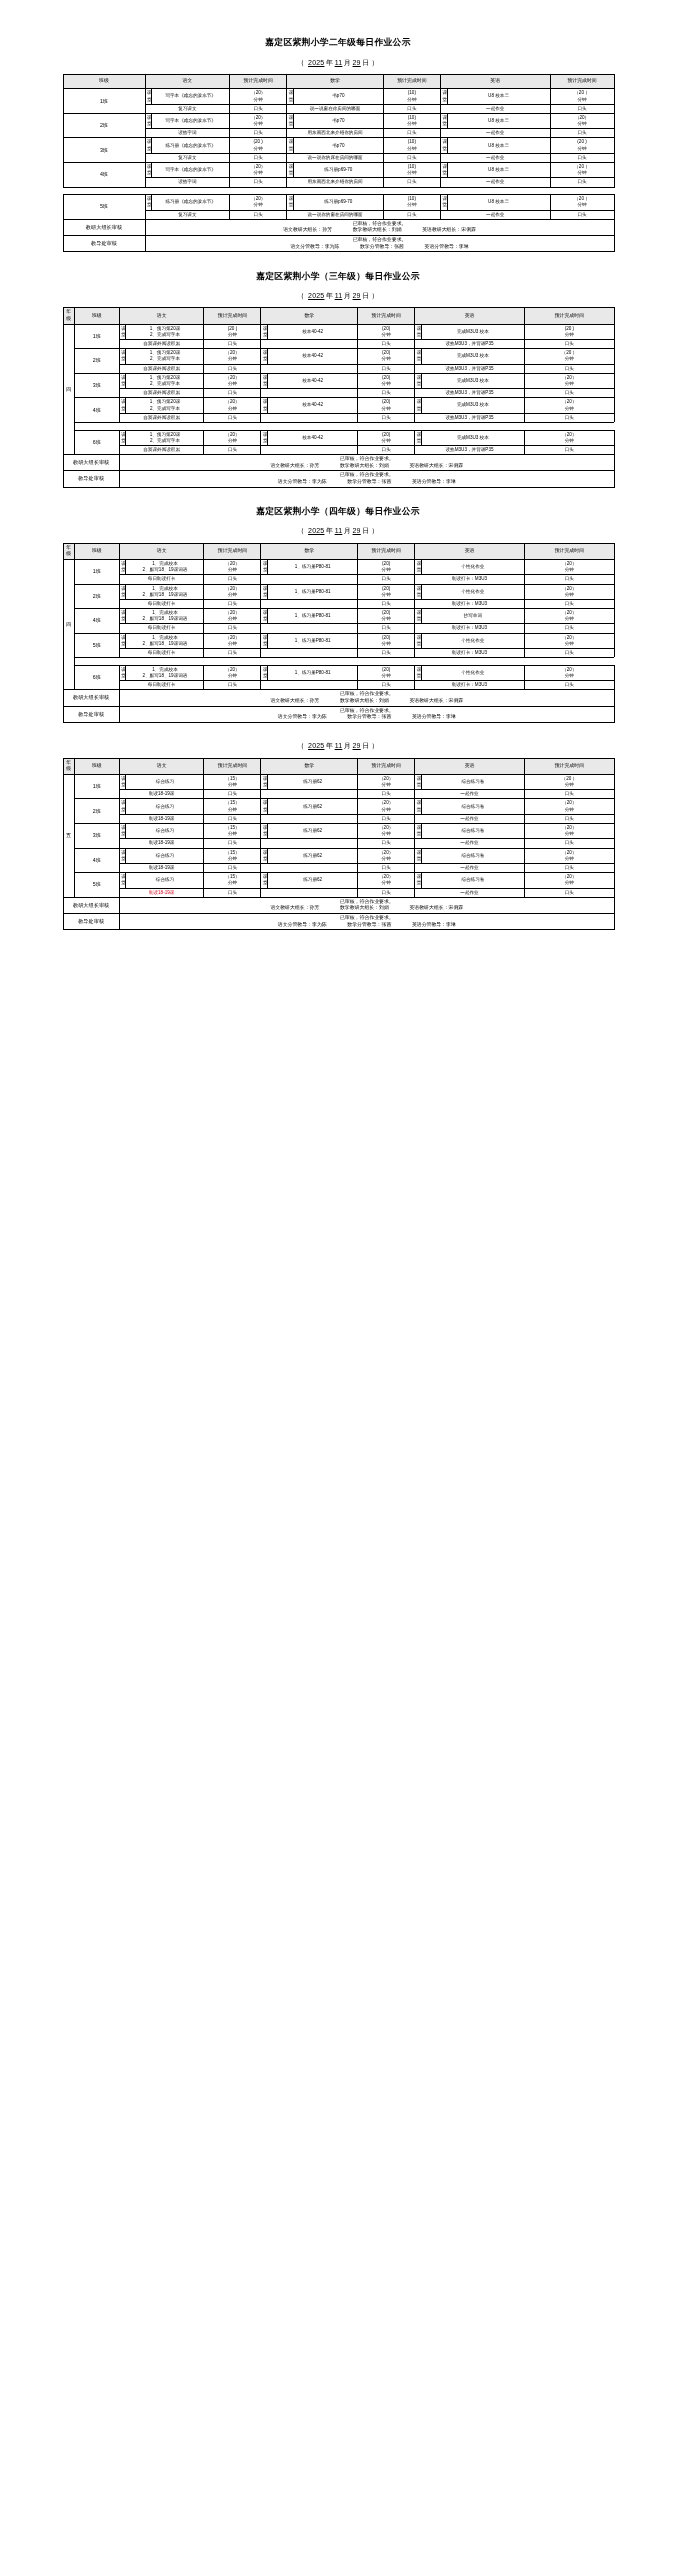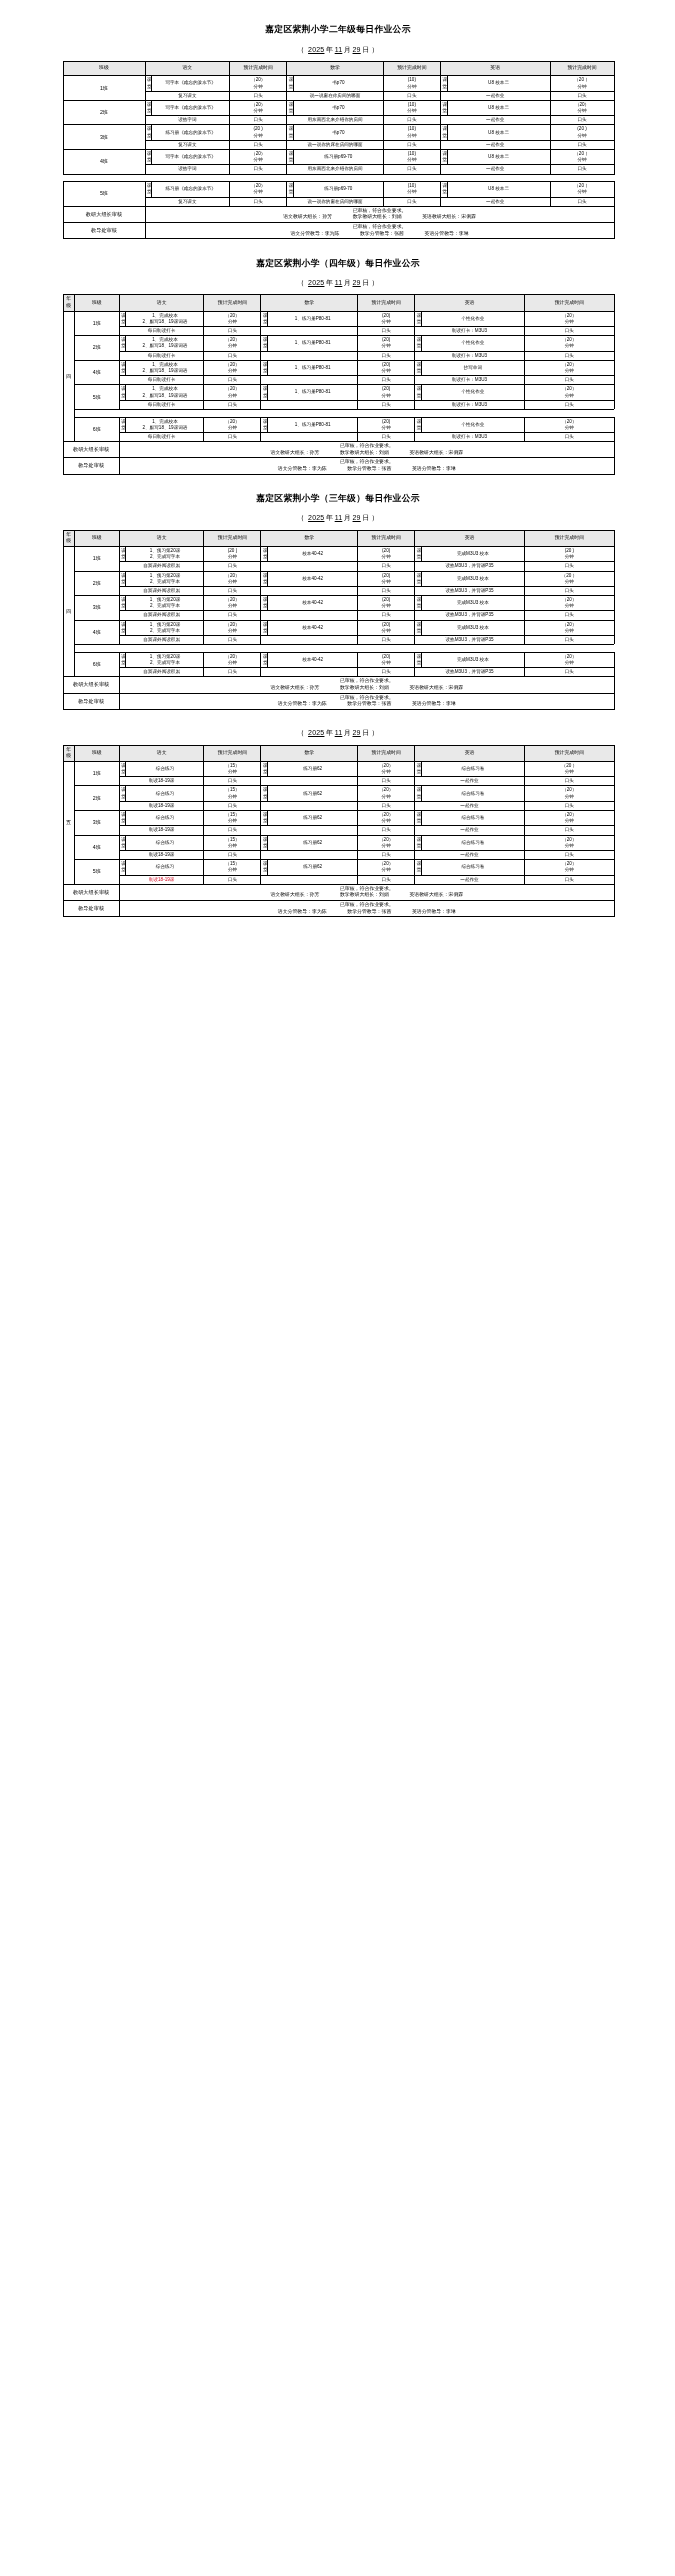--- a/index.html
+++ b/index.html
@@ -3,21 +3,21 @@
 <meta charset="utf-8">
 <style>
   html,body{margin:0;padding:0;}
   body{
     width:676px;
     background:#ffffff;
     font-family:"Liberation Sans","DejaVu Sans",sans-serif;
     color:#000;
     -webkit-font-smoothing:none;
   }
-  .page{width:676px;padding-top:12px;box-sizing:border-box;}
+  .page{width:676px;padding-top:25px;box-sizing:border-box;}
   .sheet{margin:0 auto 17.5px auto;width:551px;}
   .doc-title{
     text-align:center;
     font-size:8.8px;
     font-weight:bold;
     letter-spacing:0.3px;
     margin:11.3px 0 7.2px 0;
     line-height:1.5;
   }
   .doc-date{
@@ -249,20 +249,201 @@
               <td class="approve-label" colspan="1"><span>教导处审核</span></td>
               <td class="approve-body" colspan="9">
                 <div>已审核，符合作业要求。</div>
                 <div class="approve-names"><span>语文分管教导：李为陈</span><span class="sp"> </span><span>数学分管教导：张茜</span><span class="sp"> </span><span>英语分管教导：李琳</span></div>
               </td>
             </tr>
           </tbody>
         </table>
       </div>
       <div class="sheet">
+        <div class="doc-title">嘉定区紫荆小学（三年级）每日作业公示</div>
+        <div class="doc-date"><span>（ </span><span class="u">2025</span><span>年</span><span class="u">11</span><span>月</span><span class="u">29</span><span>日 ）</span></div>
+        <table class="hw">
+          <colgroup>
+            <col style="width: 11.3px;">
+            <col style="width: 45px;">
+            <col style="width: 6.7px;">
+            <col style="width: 78px;">
+            <col style="width: 57px;">
+            <col style="width: 6.7px;">
+            <col style="width: 90px;">
+            <col style="width: 57px;">
+            <col style="width: 6.7px;">
+            <col style="width: 103px;">
+            <col style="width: 90px;">
+          </colgroup>
+          <thead>
+            <tr>
+              <th>年级</th>
+              <th>班级</th>
+              <th colspan="2">语文</th>
+              <th>预计完成时间</th>
+              <th colspan="2">数学</th>
+              <th>预计完成时间</th>
+              <th colspan="2">英语</th>
+              <th>预计完成时间</th>
+            </tr>
+          </thead>
+          <tbody>
+            <tr>
+              <td class="grade" rowspan="11"><span>四</span></td>
+              <td class="cls" rowspan="2"><span>1班</span></td>
+              <td class="mode"><span>课堂</span></td>
+              <td class="task"><span class="tw">1、预习第20课
+2、完成写字本</span></td>
+              <td class="time"><span class="tw">(20 )
+分钟</span></td>
+              <td class="mode"><span>课堂</span></td>
+              <td class="task"><span class="tw">校本40-42</span></td>
+              <td class="time"><span class="tw">(20)
+分钟</span></td>
+              <td class="mode"><span>课堂</span></td>
+              <td class="task"><span class="tw">完成M3U3 校本</span></td>
+              <td class="time"><span class="tw">(20 )
+分钟</span></td>
+            </tr>
+            <tr>
+              <td class="task" colspan="2"><span class="tw">自我课外阅读积累</span></td>
+              <td class="time"><span class="tw">口头</span></td>
+              <td class="task" colspan="2"><span class="tw"></span></td>
+              <td class="time"><span class="tw">口头</span></td>
+              <td class="task" colspan="2"><span class="tw">读熟M3U3，并背诵P35</span></td>
+              <td class="time"><span class="tw">口头</span></td>
+            </tr>
+            <tr>
+              <td class="cls" rowspan="2"><span>2班</span></td>
+              <td class="mode"><span>课堂</span></td>
+              <td class="task"><span class="tw">1、预习第20课
+2、完成写字本</span></td>
+              <td class="time"><span class="tw">（20）
+分钟</span></td>
+              <td class="mode"><span>课堂</span></td>
+              <td class="task"><span class="tw">校本40-42</span></td>
+              <td class="time"><span class="tw">(20)
+分钟</span></td>
+              <td class="mode"><span>课堂</span></td>
+              <td class="task"><span class="tw">完成M3U3 校本</span></td>
+              <td class="time"><span class="tw">（20 ）
+分钟</span></td>
+            </tr>
+            <tr>
+              <td class="task" colspan="2"><span class="tw">自我课外阅读积累</span></td>
+              <td class="time"><span class="tw">口头</span></td>
+              <td class="task" colspan="2"><span class="tw"></span></td>
+              <td class="time"><span class="tw">口头</span></td>
+              <td class="task" colspan="2"><span class="tw">读熟M3U3，并背诵P35</span></td>
+              <td class="time"><span class="tw">口头</span></td>
+            </tr>
+            <tr>
+              <td class="cls" rowspan="2"><span>3班</span></td>
+              <td class="mode"><span>课堂</span></td>
+              <td class="task"><span class="tw">1、预习第20课
+2、完成写字本</span></td>
+              <td class="time"><span class="tw">（20）
+分钟</span></td>
+              <td class="mode"><span>课堂</span></td>
+              <td class="task"><span class="tw">校本40-42</span></td>
+              <td class="time"><span class="tw">(20)
+分钟</span></td>
+              <td class="mode"><span>课堂</span></td>
+              <td class="task"><span class="tw">完成M3U3 校本</span></td>
+              <td class="time"><span class="tw">（20）
+分钟</span></td>
+            </tr>
+            <tr>
+              <td class="task" colspan="2"><span class="tw">自我课外阅读积累</span></td>
+              <td class="time"><span class="tw">口头</span></td>
+              <td class="task" colspan="2"><span class="tw"></span></td>
+              <td class="time"><span class="tw">口头</span></td>
+              <td class="task" colspan="2"><span class="tw">读熟M3U3，并背诵P35</span></td>
+              <td class="time"><span class="tw">口头</span></td>
+            </tr>
+            <tr>
+              <td class="cls" rowspan="2"><span>4班</span></td>
+              <td class="mode"><span>课堂</span></td>
+              <td class="task"><span class="tw">1、预习第20课
+2、完成写字本</span></td>
+              <td class="time"><span class="tw">（20）
+分钟</span></td>
+              <td class="mode"><span>课堂</span></td>
+              <td class="task"><span class="tw">校本40-42</span></td>
+              <td class="time"><span class="tw">(20)
+分钟</span></td>
+              <td class="mode"><span>课堂</span></td>
+              <td class="task"><span class="tw">完成M3U3 校本</span></td>
+              <td class="time"><span class="tw">（20）
+分钟</span></td>
+            </tr>
+            <tr>
+              <td class="task" colspan="2"><span class="tw">自我课外阅读积累</span></td>
+              <td class="time"><span class="tw">口头</span></td>
+              <td class="task" colspan="2"><span class="tw"></span></td>
+              <td class="time"><span class="tw">口头</span></td>
+              <td class="task" colspan="2"><span class="tw">读熟M3U3，并背诵P35</span></td>
+              <td class="time"><span class="tw">口头</span></td>
+            </tr>
+            <tr class="gap">
+              <td></td>
+              <td></td>
+              <td></td>
+              <td></td>
+              <td></td>
+              <td></td>
+              <td></td>
+              <td></td>
+              <td></td>
+              <td></td>
+              <td></td>
+            </tr>
+            <tr>
+              <td class="cls" rowspan="2"><span>6班</span></td>
+              <td class="mode"><span>课堂</span></td>
+              <td class="task"><span class="tw">1、预习第20课
+2、完成写字本</span></td>
+              <td class="time"><span class="tw">（20）
+分钟</span></td>
+              <td class="mode"><span>课堂</span></td>
+              <td class="task"><span class="tw">校本40-42</span></td>
+              <td class="time"><span class="tw">(20)
+分钟</span></td>
+              <td class="mode"><span>课堂</span></td>
+              <td class="task"><span class="tw">完成M3U3 校本</span></td>
+              <td class="time"><span class="tw">（20）
+分钟</span></td>
+            </tr>
+            <tr>
+              <td class="task" colspan="2"><span class="tw">自我课外阅读积累</span></td>
+              <td class="time"><span class="tw">口头</span></td>
+              <td class="task" colspan="2"><span class="tw"></span></td>
+              <td class="time"><span class="tw">口头</span></td>
+              <td class="task" colspan="2"><span class="tw">读熟M3U3，并背诵P35</span></td>
+              <td class="time"><span class="tw">口头</span></td>
+            </tr>
+            <tr>
+              <td class="approve-label" colspan="2"><span>教研大组长审核</span></td>
+              <td class="approve-body" colspan="9">
+                <div>已审核，符合作业要求。</div>
+                <div class="approve-names"><span>语文教研大组长：孙芳</span><span class="sp"> </span><span>数学教研大组长：刘娟</span><span class="sp"> </span><span>英语教研大组长：宋俐霖</span></div>
+              </td>
+            </tr>
+            <tr>
+              <td class="approve-label" colspan="2"><span>教导处审核</span></td>
+              <td class="approve-body" colspan="9">
+                <div>已审核，符合作业要求。</div>
+                <div class="approve-names"><span>语文分管教导：李为陈</span><span class="sp"> </span><span>数学分管教导：张茜</span><span class="sp"> </span><span>英语分管教导：李琳</span></div>
+              </td>
+            </tr>
+          </tbody>
+        </table>
+      </div>
+      <div class="sheet">
         <div class="doc-title">嘉定区紫荆小学（四年级）每日作业公示</div>
         <div class="doc-date"><span>（ </span><span class="u">2025</span><span>年</span><span class="u">11</span><span>月</span><span class="u">29</span><span>日 ）</span></div>
         <table class="hw">
           <colgroup>
             <col style="width: 11.3px;">
             <col style="width: 45px;">
             <col style="width: 6.7px;">
             <col style="width: 78px;">
             <col style="width: 57px;">
             <col style="width: 6.7px;">
@@ -410,201 +591,20 @@
               <td class="task"><span class="tw">个性化作业</span></td>
               <td class="time"><span class="tw">（20）
 分钟</span></td>
             </tr>
             <tr>
               <td class="task" colspan="2"><span class="tw">每日朗读打卡</span></td>
               <td class="time"><span class="tw">口头</span></td>
               <td class="task" colspan="2"><span class="tw"></span></td>
               <td class="time"><span class="tw">口头</span></td>
               <td class="task" colspan="2"><span class="tw">朗读打卡：M3U3</span></td>
-              <td class="time"><span class="tw">口头</span></td>
-            </tr>
-            <tr>
-              <td class="approve-label" colspan="2"><span>教研大组长审核</span></td>
-              <td class="approve-body" colspan="9">
-                <div>已审核，符合作业要求。</div>
-                <div class="approve-names"><span>语文教研大组长：孙芳</span><span class="sp"> </span><span>数学教研大组长：刘娟</span><span class="sp"> </span><span>英语教研大组长：宋俐霖</span></div>
-              </td>
-            </tr>
-            <tr>
-              <td class="approve-label" colspan="2"><span>教导处审核</span></td>
-              <td class="approve-body" colspan="9">
-                <div>已审核，符合作业要求。</div>
-                <div class="approve-names"><span>语文分管教导：李为陈</span><span class="sp"> </span><span>数学分管教导：张茜</span><span class="sp"> </span><span>英语分管教导：李琳</span></div>
-              </td>
-            </tr>
-          </tbody>
-        </table>
-      </div>
-      <div class="sheet">
-        <div class="doc-title">嘉定区紫荆小学（三年级）每日作业公示</div>
-        <div class="doc-date"><span>（ </span><span class="u">2025</span><span>年</span><span class="u">11</span><span>月</span><span class="u">29</span><span>日 ）</span></div>
-        <table class="hw">
-          <colgroup>
-            <col style="width: 11.3px;">
-            <col style="width: 45px;">
-            <col style="width: 6.7px;">
-            <col style="width: 78px;">
-            <col style="width: 57px;">
-            <col style="width: 6.7px;">
-            <col style="width: 90px;">
-            <col style="width: 57px;">
-            <col style="width: 6.7px;">
-            <col style="width: 103px;">
-            <col style="width: 90px;">
-          </colgroup>
-          <thead>
-            <tr>
-              <th>年级</th>
-              <th>班级</th>
-              <th colspan="2">语文</th>
-              <th>预计完成时间</th>
-              <th colspan="2">数学</th>
-              <th>预计完成时间</th>
-              <th colspan="2">英语</th>
-              <th>预计完成时间</th>
-            </tr>
-          </thead>
-          <tbody>
-            <tr>
-              <td class="grade" rowspan="11"><span>四</span></td>
-              <td class="cls" rowspan="2"><span>1班</span></td>
-              <td class="mode"><span>课堂</span></td>
-              <td class="task"><span class="tw">1、预习第20课
-2、完成写字本</span></td>
-              <td class="time"><span class="tw">(20 )
-分钟</span></td>
-              <td class="mode"><span>课堂</span></td>
-              <td class="task"><span class="tw">校本40-42</span></td>
-              <td class="time"><span class="tw">(20)
-分钟</span></td>
-              <td class="mode"><span>课堂</span></td>
-              <td class="task"><span class="tw">完成M3U3 校本</span></td>
-              <td class="time"><span class="tw">(20 )
-分钟</span></td>
-            </tr>
-            <tr>
-              <td class="task" colspan="2"><span class="tw">自我课外阅读积累</span></td>
-              <td class="time"><span class="tw">口头</span></td>
-              <td class="task" colspan="2"><span class="tw"></span></td>
-              <td class="time"><span class="tw">口头</span></td>
-              <td class="task" colspan="2"><span class="tw">读熟M3U3，并背诵P35</span></td>
-              <td class="time"><span class="tw">口头</span></td>
-            </tr>
-            <tr>
-              <td class="cls" rowspan="2"><span>2班</span></td>
-              <td class="mode"><span>课堂</span></td>
-              <td class="task"><span class="tw">1、预习第20课
-2、完成写字本</span></td>
-              <td class="time"><span class="tw">（20）
-分钟</span></td>
-              <td class="mode"><span>课堂</span></td>
-              <td class="task"><span class="tw">校本40-42</span></td>
-              <td class="time"><span class="tw">(20)
-分钟</span></td>
-              <td class="mode"><span>课堂</span></td>
-              <td class="task"><span class="tw">完成M3U3 校本</span></td>
-              <td class="time"><span class="tw">（20 ）
-分钟</span></td>
-            </tr>
-            <tr>
-              <td class="task" colspan="2"><span class="tw">自我课外阅读积累</span></td>
-              <td class="time"><span class="tw">口头</span></td>
-              <td class="task" colspan="2"><span class="tw"></span></td>
-              <td class="time"><span class="tw">口头</span></td>
-              <td class="task" colspan="2"><span class="tw">读熟M3U3，并背诵P35</span></td>
-              <td class="time"><span class="tw">口头</span></td>
-            </tr>
-            <tr>
-              <td class="cls" rowspan="2"><span>3班</span></td>
-              <td class="mode"><span>课堂</span></td>
-              <td class="task"><span class="tw">1、预习第20课
-2、完成写字本</span></td>
-              <td class="time"><span class="tw">（20）
-分钟</span></td>
-              <td class="mode"><span>课堂</span></td>
-              <td class="task"><span class="tw">校本40-42</span></td>
-              <td class="time"><span class="tw">(20)
-分钟</span></td>
-              <td class="mode"><span>课堂</span></td>
-              <td class="task"><span class="tw">完成M3U3 校本</span></td>
-              <td class="time"><span class="tw">（20）
-分钟</span></td>
-            </tr>
-            <tr>
-              <td class="task" colspan="2"><span class="tw">自我课外阅读积累</span></td>
-              <td class="time"><span class="tw">口头</span></td>
-              <td class="task" colspan="2"><span class="tw"></span></td>
-              <td class="time"><span class="tw">口头</span></td>
-              <td class="task" colspan="2"><span class="tw">读熟M3U3，并背诵P35</span></td>
-              <td class="time"><span class="tw">口头</span></td>
-            </tr>
-            <tr>
-              <td class="cls" rowspan="2"><span>4班</span></td>
-              <td class="mode"><span>课堂</span></td>
-              <td class="task"><span class="tw">1、预习第20课
-2、完成写字本</span></td>
-              <td class="time"><span class="tw">（20）
-分钟</span></td>
-              <td class="mode"><span>课堂</span></td>
-              <td class="task"><span class="tw">校本40-42</span></td>
-              <td class="time"><span class="tw">(20)
-分钟</span></td>
-              <td class="mode"><span>课堂</span></td>
-              <td class="task"><span class="tw">完成M3U3 校本</span></td>
-              <td class="time"><span class="tw">（20）
-分钟</span></td>
-            </tr>
-            <tr>
-              <td class="task" colspan="2"><span class="tw">自我课外阅读积累</span></td>
-              <td class="time"><span class="tw">口头</span></td>
-              <td class="task" colspan="2"><span class="tw"></span></td>
-              <td class="time"><span class="tw">口头</span></td>
-              <td class="task" colspan="2"><span class="tw">读熟M3U3，并背诵P35</span></td>
-              <td class="time"><span class="tw">口头</span></td>
-            </tr>
-            <tr class="gap">
-              <td></td>
-              <td></td>
-              <td></td>
-              <td></td>
-              <td></td>
-              <td></td>
-              <td></td>
-              <td></td>
-              <td></td>
-              <td></td>
-              <td></td>
-            </tr>
-            <tr>
-              <td class="cls" rowspan="2"><span>6班</span></td>
-              <td class="mode"><span>课堂</span></td>
-              <td class="task"><span class="tw">1、预习第20课
-2、完成写字本</span></td>
-              <td class="time"><span class="tw">（20）
-分钟</span></td>
-              <td class="mode"><span>课堂</span></td>
-              <td class="task"><span class="tw">校本40-42</span></td>
-              <td class="time"><span class="tw">(20)
-分钟</span></td>
-              <td class="mode"><span>课堂</span></td>
-              <td class="task"><span class="tw">完成M3U3 校本</span></td>
-              <td class="time"><span class="tw">（20）
-分钟</span></td>
-            </tr>
-            <tr>
-              <td class="task" colspan="2"><span class="tw">自我课外阅读积累</span></td>
-              <td class="time"><span class="tw">口头</span></td>
-              <td class="task" colspan="2"><span class="tw"></span></td>
-              <td class="time"><span class="tw">口头</span></td>
-              <td class="task" colspan="2"><span class="tw">读熟M3U3，并背诵P35</span></td>
               <td class="time"><span class="tw">口头</span></td>
             </tr>
             <tr>
               <td class="approve-label" colspan="2"><span>教研大组长审核</span></td>
               <td class="approve-body" colspan="9">
                 <div>已审核，符合作业要求。</div>
                 <div class="approve-names"><span>语文教研大组长：孙芳</span><span class="sp"> </span><span>数学教研大组长：刘娟</span><span class="sp"> </span><span>英语教研大组长：宋俐霖</span></div>
               </td>
             </tr>
             <tr>

